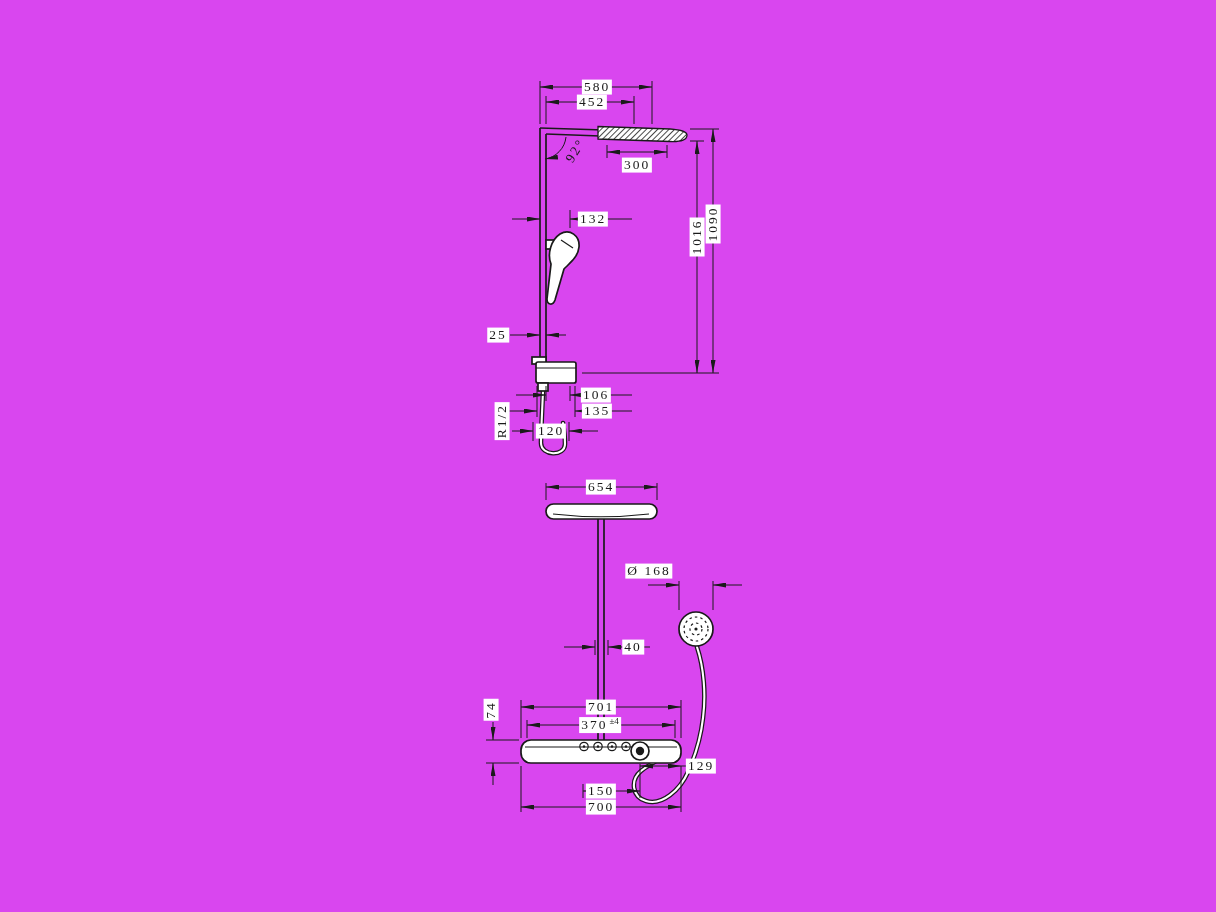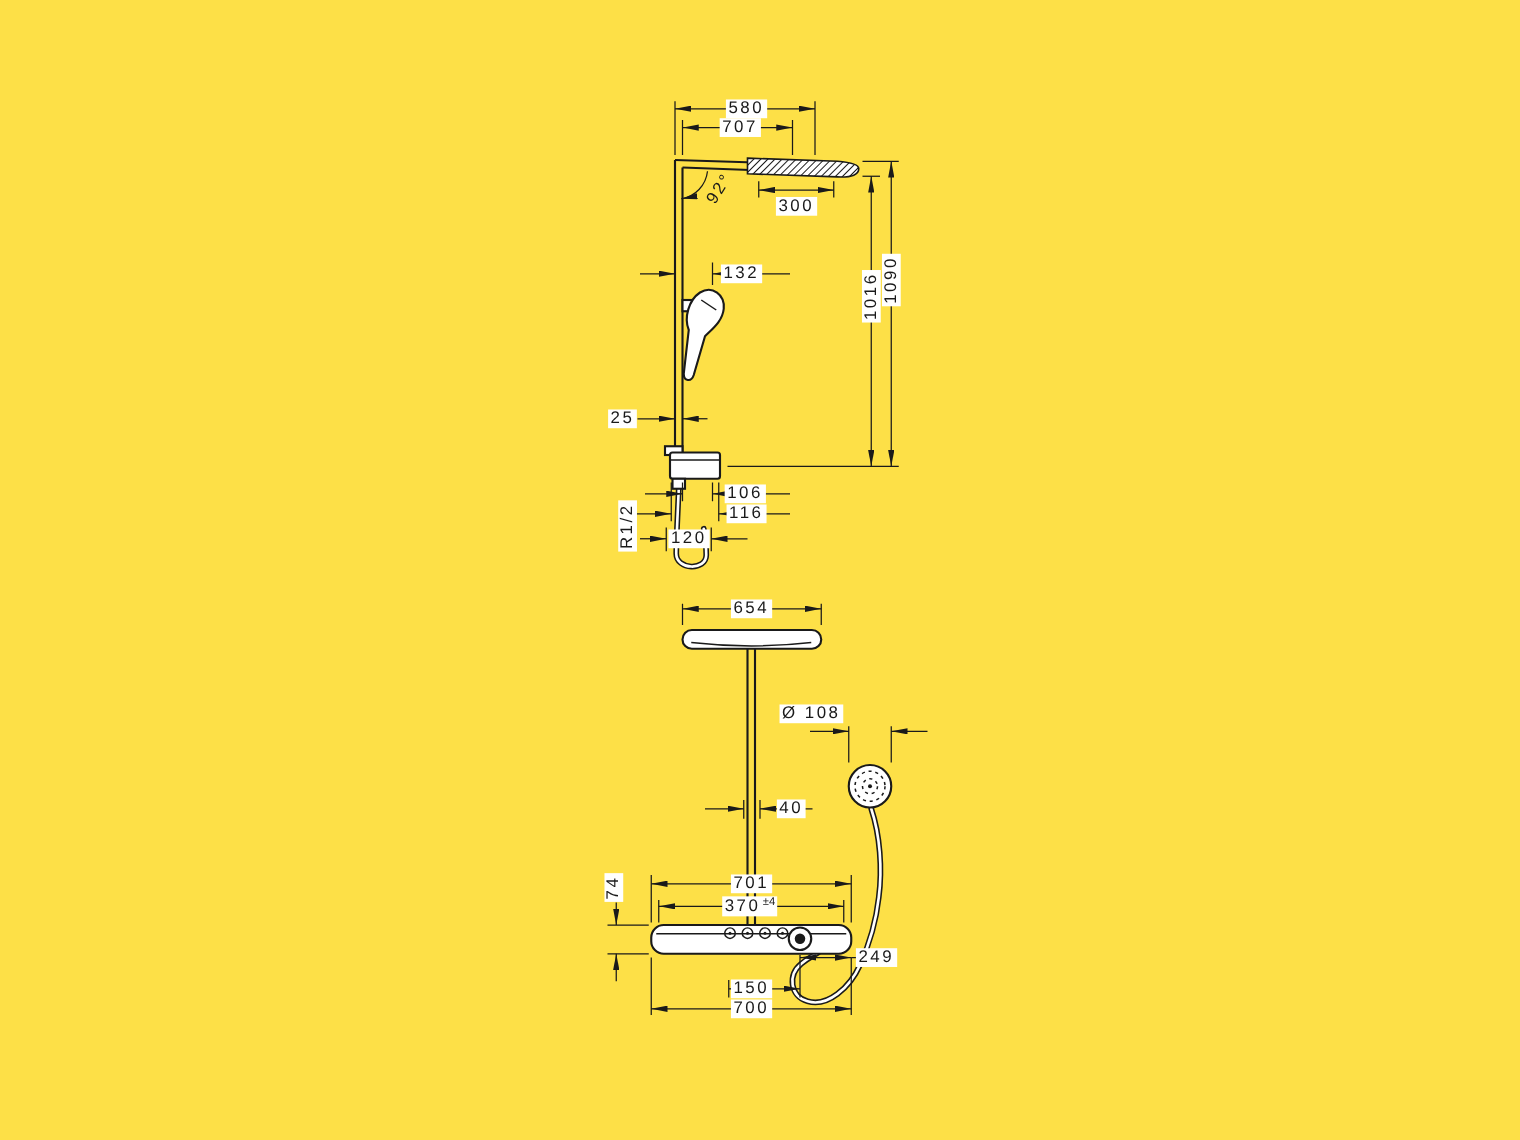--- a/index.html
+++ b/index.html
@@ -1,18 +1,18 @@
 <!DOCTYPE html>
 <html><head>
 <meta charset="utf-8">
 <style>
   html,body{margin:0;padding:0;background:#fff;}
   .page{
-    position:relative;width:1216px;height:912px;background:#fde047;
-    font-family:Liberation Sans, sans-serif;overflow:hidden;color:#1a1a1a;
+    position:relative;width:1216px;height:912px;background:#d946ef;
+    font-family:Liberation Serif, serif;overflow:hidden;color:#1a1a1a;
   }
   .page svg{position:absolute;left:0;top:0;}
   
   .dim{stroke:#1a1a1a;stroke-width:1;fill:none;}
   .geo{stroke:#1a1a1a;stroke-width:1.7;fill:none;}
   .geot{stroke:#1a1a1a;stroke-width:1.2;fill:none;}
   .geof{stroke:#1a1a1a;stroke-width:1.7;fill:#fff;}
   .tube-o{stroke:#1a1a1a;stroke-width:4.6;fill:none;stroke-linecap:round;}
   .tube-i{stroke:#fff;stroke-width:2.1;fill:none;stroke-linecap:round;}
   .dash{stroke-dasharray:2.5,3;}
@@ -231,35 +231,35 @@
 
     <g class="dim">
       <line x1="521" y1="766" x2="521" y2="812"></line>
       <line x1="681" y1="766" x2="681" y2="812"></line>
       <line x1="521" y1="807" x2="681" y2="807" marker-start="url(#arr)" marker-end="url(#arr)"></line>
     </g>
   </g>
 </svg>
 
 <span class="label" style="left:597px;top:87px">580</span>
-<span class="label" style="left:592px;top:102px">707</span>
+<span class="label" style="left:592px;top:102px">452</span>
 <span class="label rot58" style="left:576px;top:151px">92°</span>
 <span class="label" style="left:637px;top:165px">300</span>
 <span class="label" style="left:593px;top:219px">132</span>
 <span class="label rot90" style="left:697px;top:237px">1016</span>
 <span class="label rot90" style="left:713px;top:224px">1090</span>
 <span class="label" style="left:498px;top:335px">25</span>
 <span class="label" style="left:596px;top:395px">106</span>
-<span class="label" style="left:597px;top:411px">116</span>
+<span class="label" style="left:597px;top:411px">135</span>
 <span class="label rot90" style="left:502px;top:421px">R1/2</span>
 <span class="label" style="left:551px;top:431px">120</span>
 
 <span class="label" style="left:601px;top:487px">654</span>
-<span class="label" style="left:649px;top:571px">Ø 108</span>
+<span class="label" style="left:649px;top:571px">Ø 168</span>
 <span class="label" style="left:633px;top:647px">40</span>
 <span class="label rot90" style="left:491px;top:710px">74</span>
 <span class="label" style="left:601px;top:707px">701</span>
 <span class="label" style="left:600px;top:725px"><span>370</span><span class="tol">±4</span></span>
-<span class="label" style="left:701px;top:766px">249</span>
+<span class="label" style="left:701px;top:766px">129</span>
 <span class="label" style="left:601px;top:791px">150</span>
 <span class="label" style="left:601px;top:807px">700</span>
 
 </div>
 
 </body></html>

